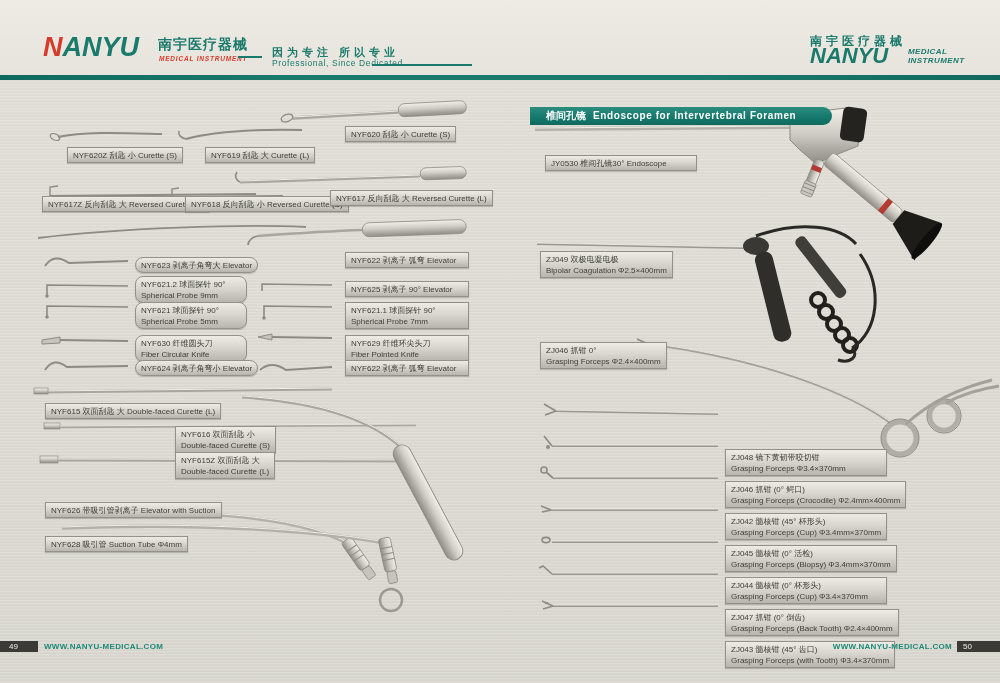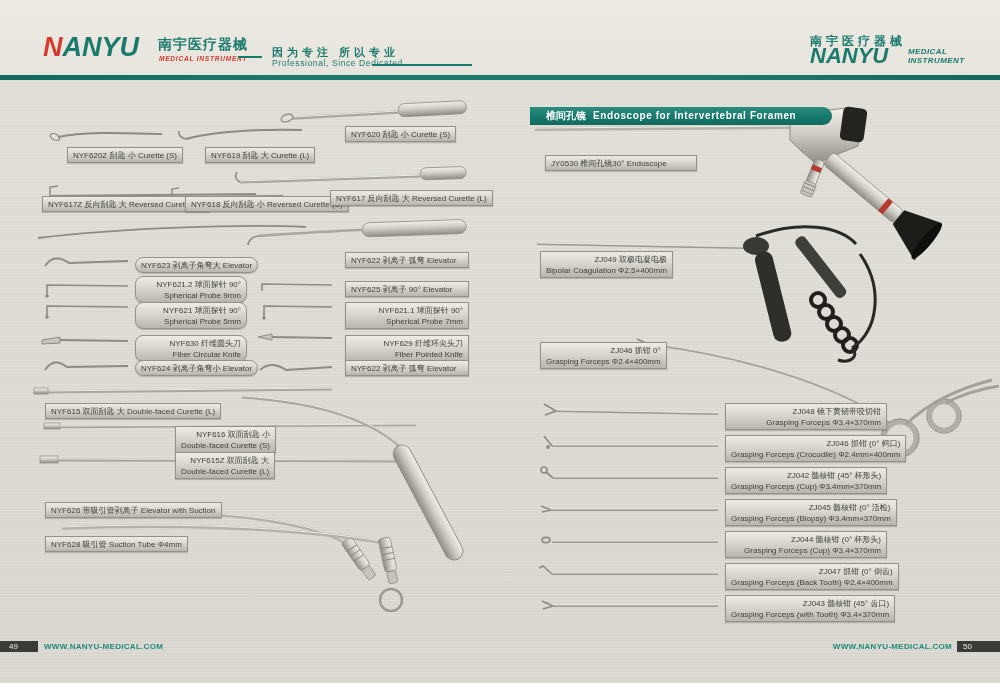--- a/index.html
+++ b/index.html
@@ -36,22 +36,22 @@
 
   .section-bar{position:absolute;left:530px;top:107px;width:302px;height:18px;
     background:linear-gradient(180deg,#2a8d7e,#17796d 55%,#0f6a5e);
     border-radius:0 9px 9px 0;color:#ffffff;font-size:10px;font-weight:bold;
     line-height:18px;padding-left:16px;box-sizing:border-box;white-space:nowrap;}
   .section-bar .en{margin-left:7px;letter-spacing:.6px;}
 
   .lbl{position:absolute;background:linear-gradient(180deg,#edebe4 0%,#d8d6ce 45%,#b7b5ad 100%);
     border:1px solid #93918a;box-shadow:0 1px 1px rgba(0,0,0,.18);
     padding:1.5px 5px;font-size:8px;line-height:11px;color:#3f3e3a;white-space:nowrap;}
-  .lbl .ln{display:block;text-align:right;}
-  .w-mid{min-width:100px;border-radius:8px;} .w-right{min-width:112px;} .w-r7{min-width:150px;}
+  .lbl .ln{display:block;}
+  .w-mid{min-width:100px;border-radius:8px;} .w-right{min-width:112px;} .w-r7{min-width:150px;margin-top:46px;}
 
   .footer-box{position:absolute;top:641px;height:11px;background:#3b3a36;color:#efede6;
     font-size:8px;line-height:11px;box-sizing:border-box;}
   .box-left{left:0;width:38px;text-align:right;padding-right:20px;}
   .box-right{left:957px;width:43px;text-align:left;padding-left:6px;}
   .site{position:absolute;top:642px;color:#1e8a7a;font-weight:bold;font-size:8px;
     letter-spacing:.3px;line-height:10px;}
   .site-left{left:44px;} .site-right{right:48px;}
   .illus{position:absolute;left:0;top:0;}
 </style>

